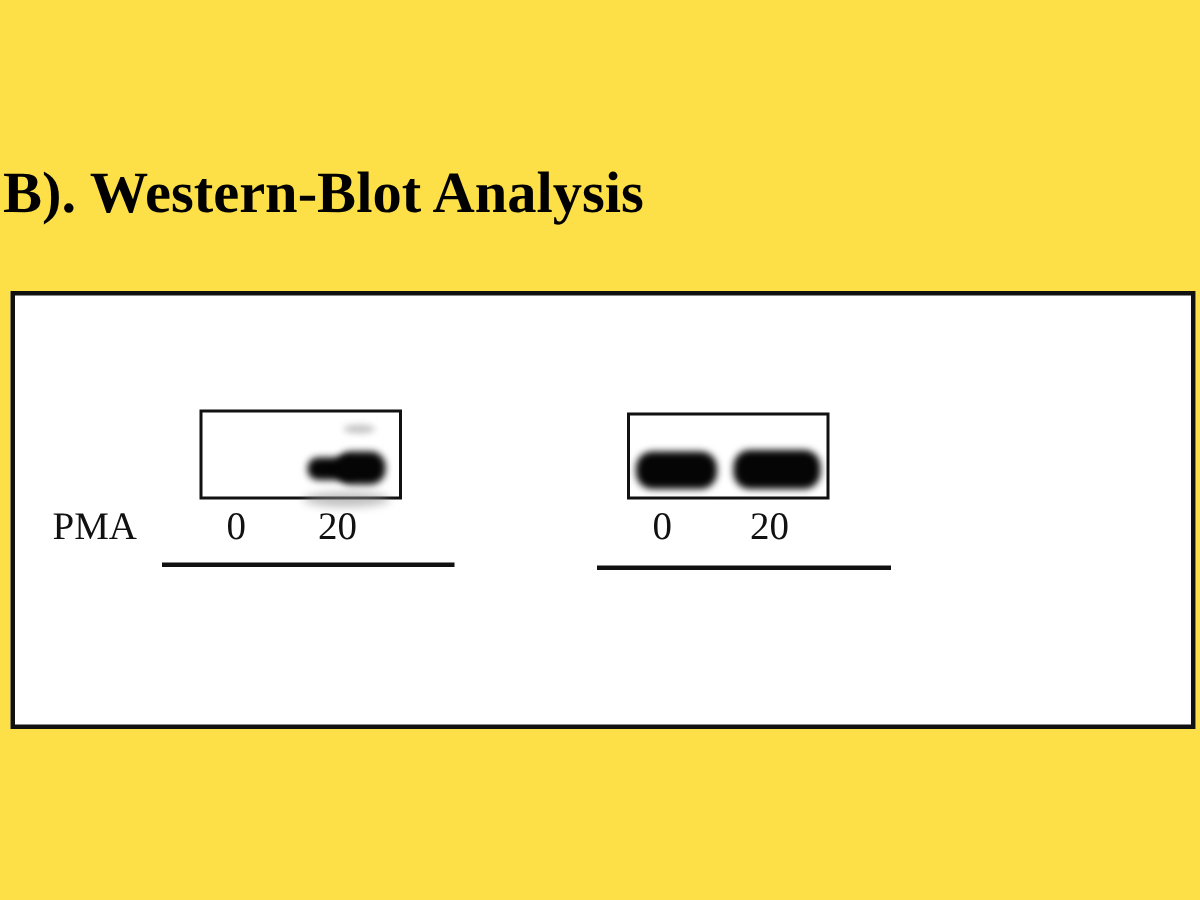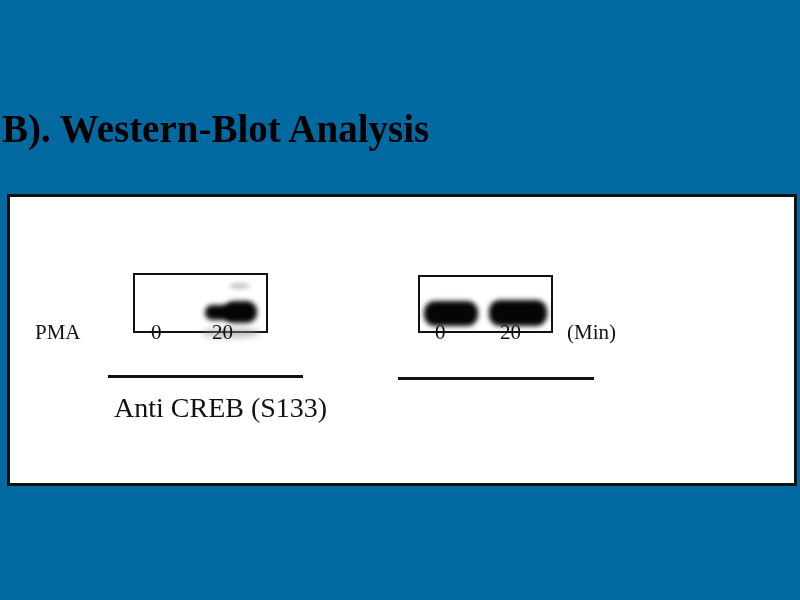--- a/index.html
+++ b/index.html
@@ -1,20 +1,20 @@
 <!DOCTYPE html>
 <html><head>
 <meta charset="utf-8">
 <style>
   html, body { margin: 0; padding: 0; background: #ffffff; }
   .canvas {
     position: relative;
     width: 800px;
     height: 600px;
-    background: #0369a1;
+    background: #fde047;
     font-family: "Liberation Serif", "DejaVu Serif", serif;
     color: #111111;
     overflow: hidden;
   }
   .abs { position: absolute; }
 
   .page-title {
     left: 2px;
     top: 106px;
     font-size: 39px;
@@ -54,22 +54,22 @@
   .smudge-top {
     left: 229px; top: 283px; width: 21px; height: 6px;
     background: #c6c6c6; border-radius: 50%; filter: blur(2px);
   }
   .smudge-bottom {
     left: 202px; top: 328px; width: 58px; height: 10px;
     background: #8f8f8f; opacity: 0.55; border-radius: 50%; filter: blur(3px);
   }
 
   .lane-row-text {
-    top: 320px;
-    font-size: 21px;
+    top: 336px;
+    font-size: 26px;
     white-space: nowrap;
   }
   .treatment-label { left: 35px; }
   .lane-p0  { left: 151px; }
   .lane-p20 { left: 212px; }
   .lane-t0  { left: 435px; }
   .lane-t20 { left: 500px; }
   .unit-label { left: 567px; }
 
   .rule {
@@ -104,20 +104,18 @@
 
   <div class="abs membrane pan"></div>
   <div class="abs band b2a"></div>
   <div class="abs band b2b"></div>
 
   <div class="abs lane-row-text treatment-label">PMA</div>
   <div class="abs lane-row-text lane-p0">0</div>
   <div class="abs lane-row-text lane-p20">20</div>
   <div class="abs lane-row-text lane-t0">0</div>
   <div class="abs lane-row-text lane-t20">20</div>
-  <div class="abs lane-row-text unit-label">(Min)</div>
 
   <div class="abs rule left"></div>
   <div class="abs rule right"></div>
 
-  <div class="abs antibody-label phospho">Anti CREB (S133)</div>
 
 </div>
 
 </body></html>

